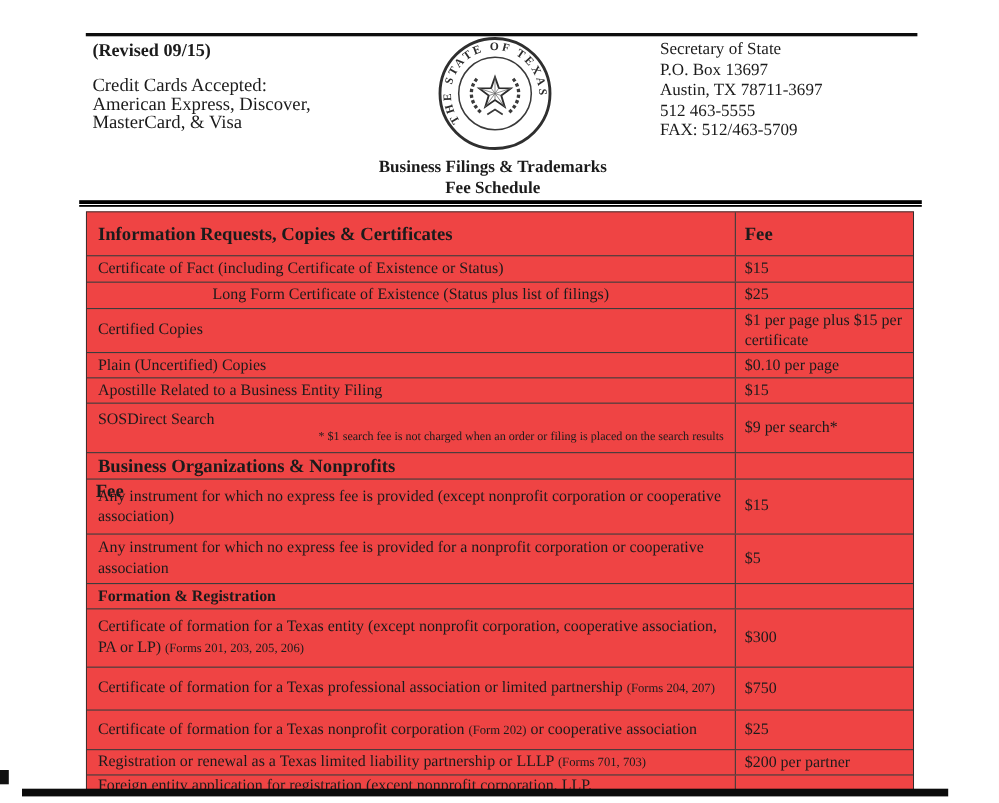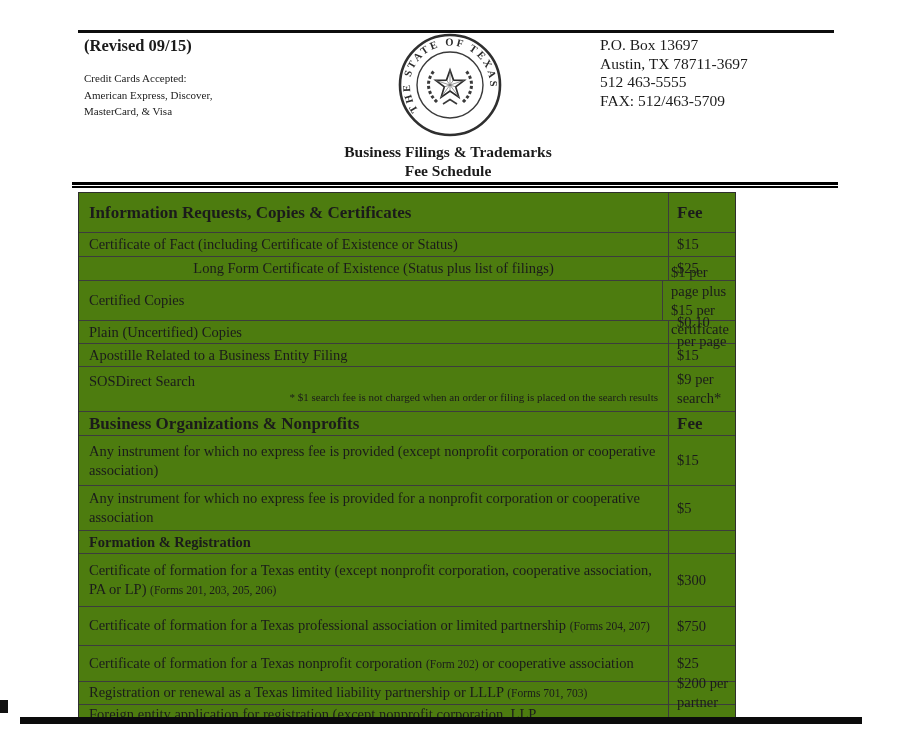--- a/index.html
+++ b/index.html
@@ -11,29 +11,29 @@
   .top-rule    { position:absolute; left:78px; top:30px; width:756px; height:3px; background:#0d0d0d; }
   .thick-rule  { position:absolute; left:72px; top:182px; width:766px; height:6px;
                  background:linear-gradient(#000 0 55%, #fff 55% 68%, #000 68% 100%); }
   .bottom-bar  { position:absolute; left:20px; top:717px; width:842px; height:7px; background:#0b0b0b; }
   .corner-mark { position:absolute; left:0; top:700px; width:8px; height:13px; background:#111; }
 
   
   .hdr-left  { position:absolute; left:84px; top:36px; }
   .form-title   { font-size:18px; font-weight:bold; line-height:21px; }
   .form-revised { font-size:16.5px; font-weight:bold; line-height:20px; }
-  .credit-block { margin-top:14px; font-size:11px; line-height:16.5px; }
+  .credit-block { margin-top:14px; font-size:17px; line-height:16.5px; }
   .hdr-right { position:absolute; left:600px; top:36px; font-size:15.5px; line-height:18.6px; }
   .seal-wrap { position:absolute; left:398px; top:33px; width:104px; height:104px; }
   .doc-title { position:absolute; left:248px; top:142px; width:400px; text-align:center;
                font-weight:bold; font-size:15.5px; line-height:19px; }
 
   
   .fee-table-clip { position:absolute; left:78px; top:192px; width:753px; height:526px; overflow:hidden; }
-  .fee-table { width:658px; border:1.5px solid #2e2e2e; background:#4d7c0f; }
+  .fee-table { width:753px; border:1.5px solid #2e2e2e; background:#ef4444; }
   .row { display:flex; border-bottom:1px solid #3c3c3c; }
   .row:last-child { border-bottom:none; }
   .cell { font-size:14.5px; line-height:19px; }
   .cell.label { width:590px; border-right:1px solid #3c3c3c; padding:2px 10px 2px 10px;
                 display:flex; flex-direction:column; justify-content:center; }
   .cell.fee   { flex:1; padding:2px 6px 2px 8px; display:flex; align-items:center; }
   .section .cell.label { font-weight:bold; font-size:17px; }
   .section .cell.fee   { font-weight:bold; font-size:17px; }
   .subsection .cell.label { font-weight:bold; }
   .small { font-size:11.5px; }
@@ -70,20 +70,21 @@
       </text>
       <path d="M 39,69 C 28,59 28,46 37,37" fill="none" stroke="#3a3a3a" stroke-width="3" stroke-dasharray="3,2.2"></path>
       <path d="M 65,69 C 76,59 76,46 67,37" fill="none" stroke="#3a3a3a" stroke-width="3" stroke-dasharray="3,2.2"></path>
       <path d="M 45,71 L 52,66.5 L 59,71" fill="none" stroke="#3a3a3a" stroke-width="1.6"></path>
       <polygon points="52,37 55.5,47.1 66.3,47.4 57.7,53.9 60.8,64.1 52,58 43.2,64.1 46.3,53.9 37.7,47.4 48.5,47.1" fill="#ffffff" stroke="#2c2c2c" stroke-width="1.7"></polygon>
       <path d="M 52,37 L 52,58 M 55.5,47.1 L 43.2,64.1 M 66.3,47.4 L 46.3,53.9 M 57.7,53.9 L 37.7,47.4 M 60.8,64.1 L 48.5,47.1" stroke="#6a6a6a" stroke-width="0.7"></path>
     </svg>
   </div>
 
   <div class="hdr-right">
+    <div>Secretary of State</div>
     <div>P.O. Box 13697</div>
     <div>Austin, TX 78711-3697</div>
     <div>512 463-5555</div>
     <div>FAX: 512/463-5709</div>
   </div>
 
   <div class="doc-title">
     <div>Business Filings &amp; Trademarks</div>
     <div>Fee Schedule</div>
   </div>
@@ -126,21 +127,21 @@
           </div>
           <div class="cell fee">$15</div>
         </div>
         <div class="row item" style="height: 45px;">
           <div class="cell label has-footnote">
             <div class="label-text"><span>SOSDirect Search</span></div>
             <div class="footnote">* $1 search fee is not charged when an order or filing is placed on the search results</div>
           </div>
           <div class="cell fee">$9 per search*</div>
         </div>
-        <div class="row section" style="height: 24px;">
+        <div class="row section" style="height: 24px; flex-direction: column;">
           <div class="cell label">Business Organizations &amp; Nonprofits</div>
           <div class="cell fee">Fee</div>
         </div>
         <div class="row item" style="height: 50px;">
           <div class="cell label">
             <div class="label-text"><span>Any instrument for which no express fee is provided (except nonprofit corporation or cooperative association)</span></div>
           </div>
           <div class="cell fee">$15</div>
         </div>
         <div class="row item" style="height: 45px;">

